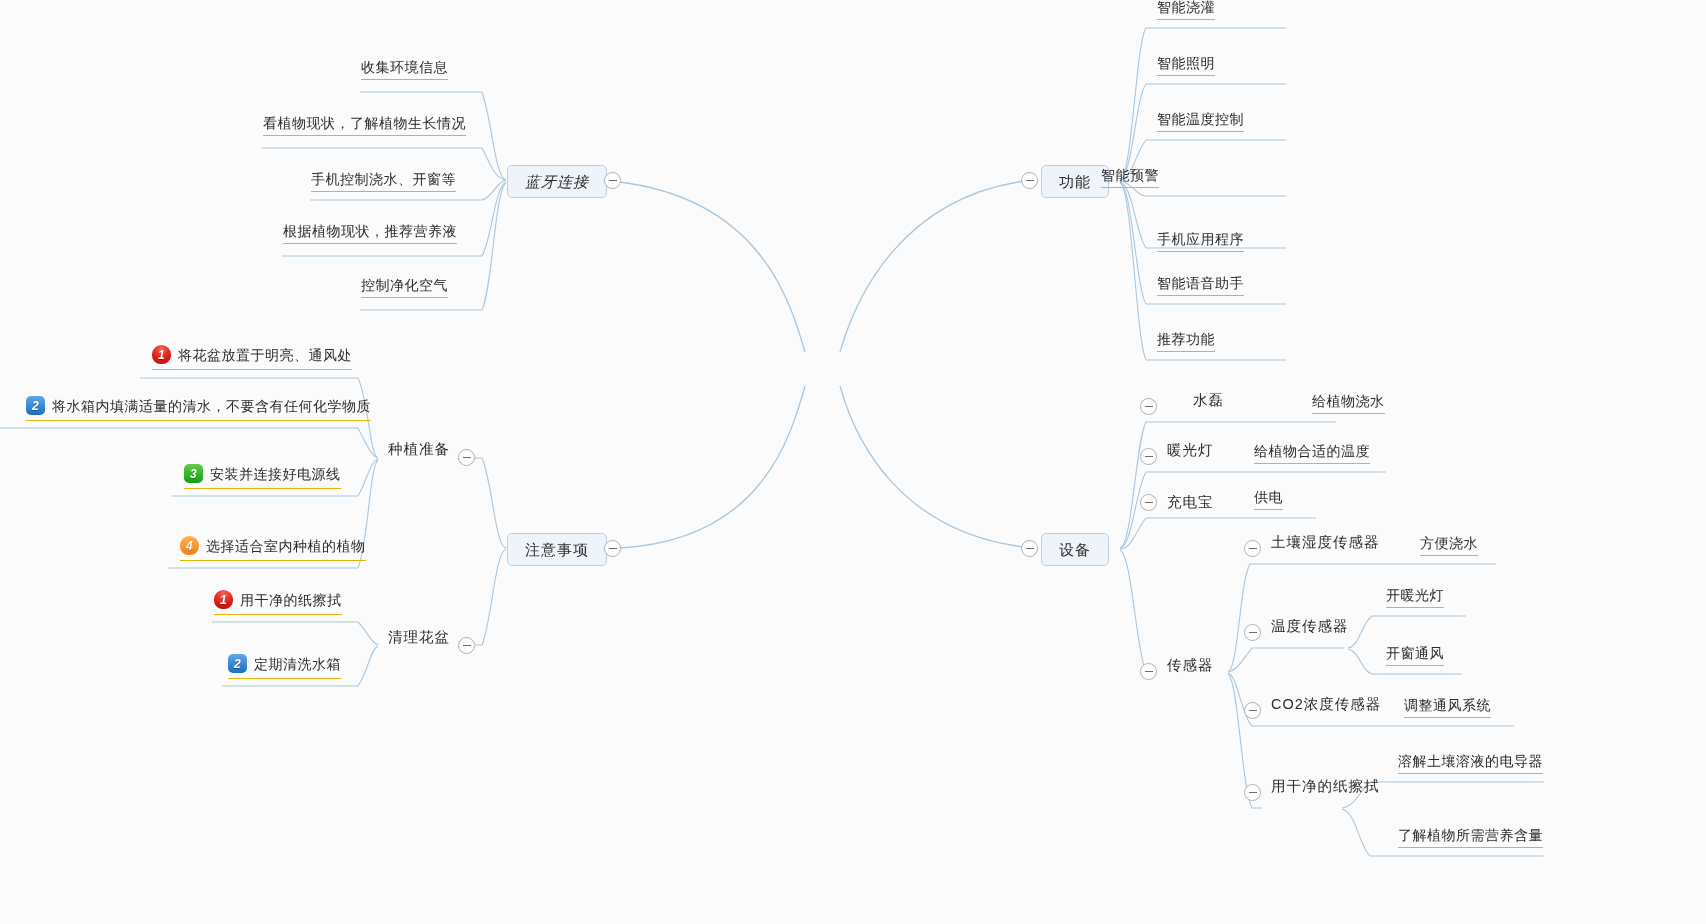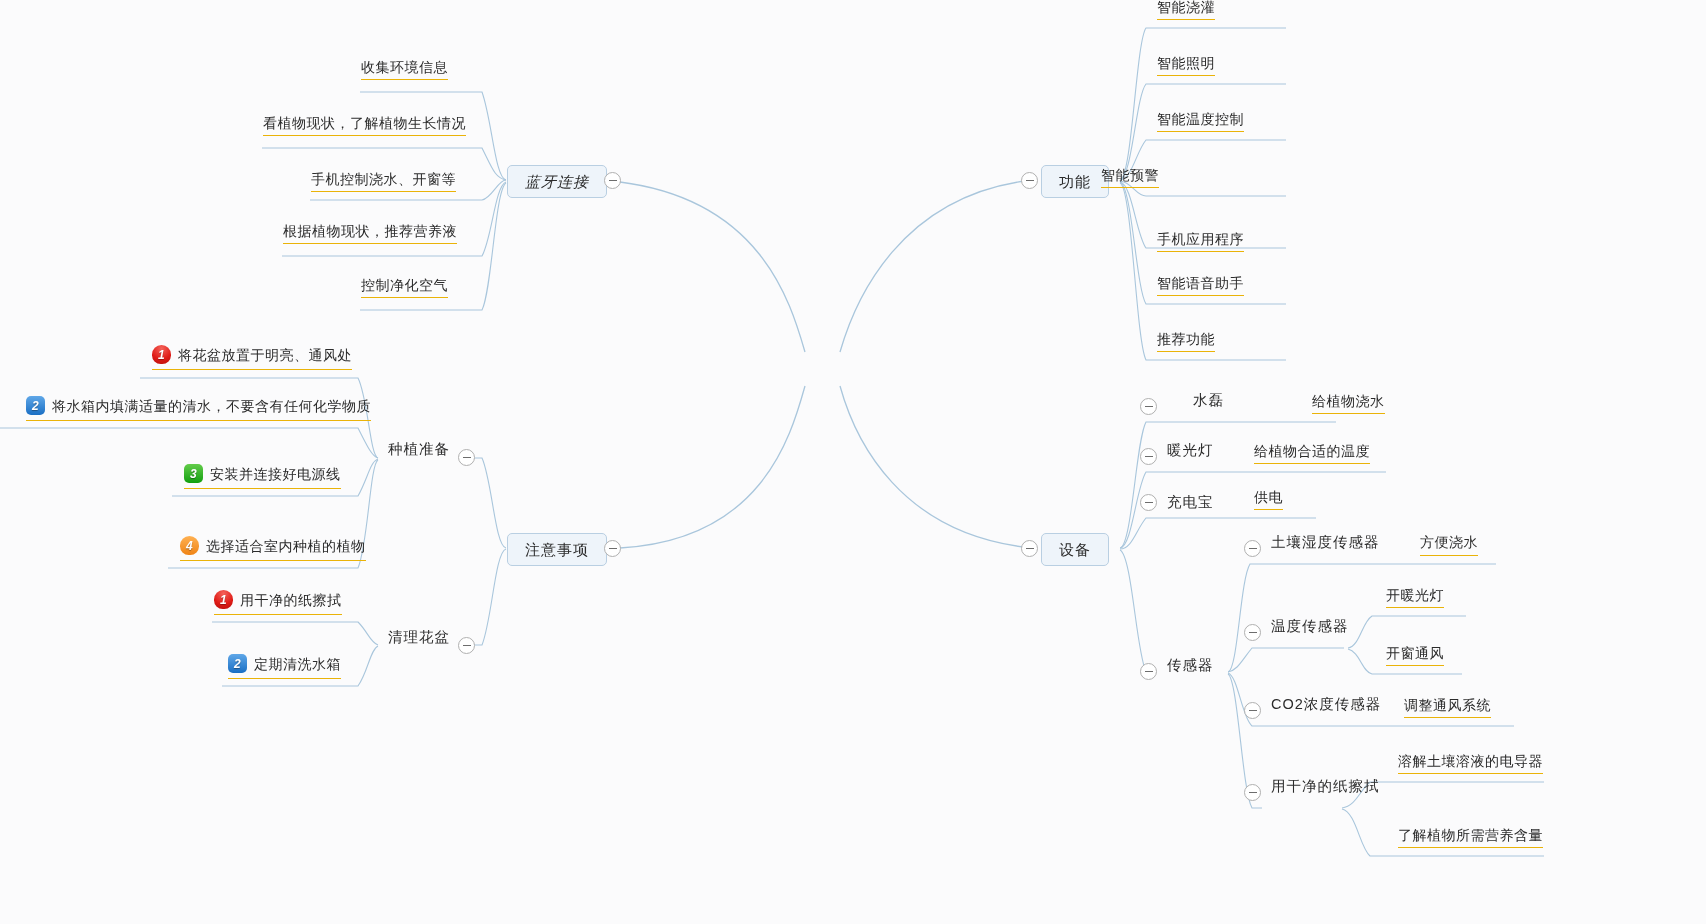--- a/index.html
+++ b/index.html
@@ -227,21 +227,21 @@
 
   <div class="toggle" style="left:1140px; top:494px;"></div>
   <div class="node mid" style="left:1167px; top:489px;margin-top:6px;">充电宝</div>
   <div class="node leaf u" style="left:1254px; top:490px;">供电</div>
 
   <div class="toggle" style="left:1140px; top:663px;"></div>
   <div class="node mid" style="left:1167px; top:658px;">传感器</div>
 
   <div class="toggle" style="left:1244px; top:540px;"></div>
   <div class="node mid" style="left:1271px; top:535px;">土壤湿度传感器</div>
-  <div class="node leaf u" style="left:1420px; top:536px;font-family:Liberation Serif, serif;">方便浇水</div>
+  <div class="node leaf u" style="left:1420px; top:536px;">方便浇水</div>
 
   <div class="toggle" style="left:1244px; top:624px;"></div>
   <div class="node mid" style="left:1271px; top:619px;">温度传感器</div>
   <div class="node leaf u" style="left:1386px; top:588px;">开暖光灯</div>
   <div class="node leaf u" style="left:1386px; top:646px;">开窗通风</div>
 
   <div class="toggle" style="left:1244px; top:702px;"></div>
   <div class="node mid" style="left:1271px; top:697px;">CO2浓度传感器</div>
   <div class="node leaf u" style="left:1404px; top:698px;">调整通风系统</div>
 

